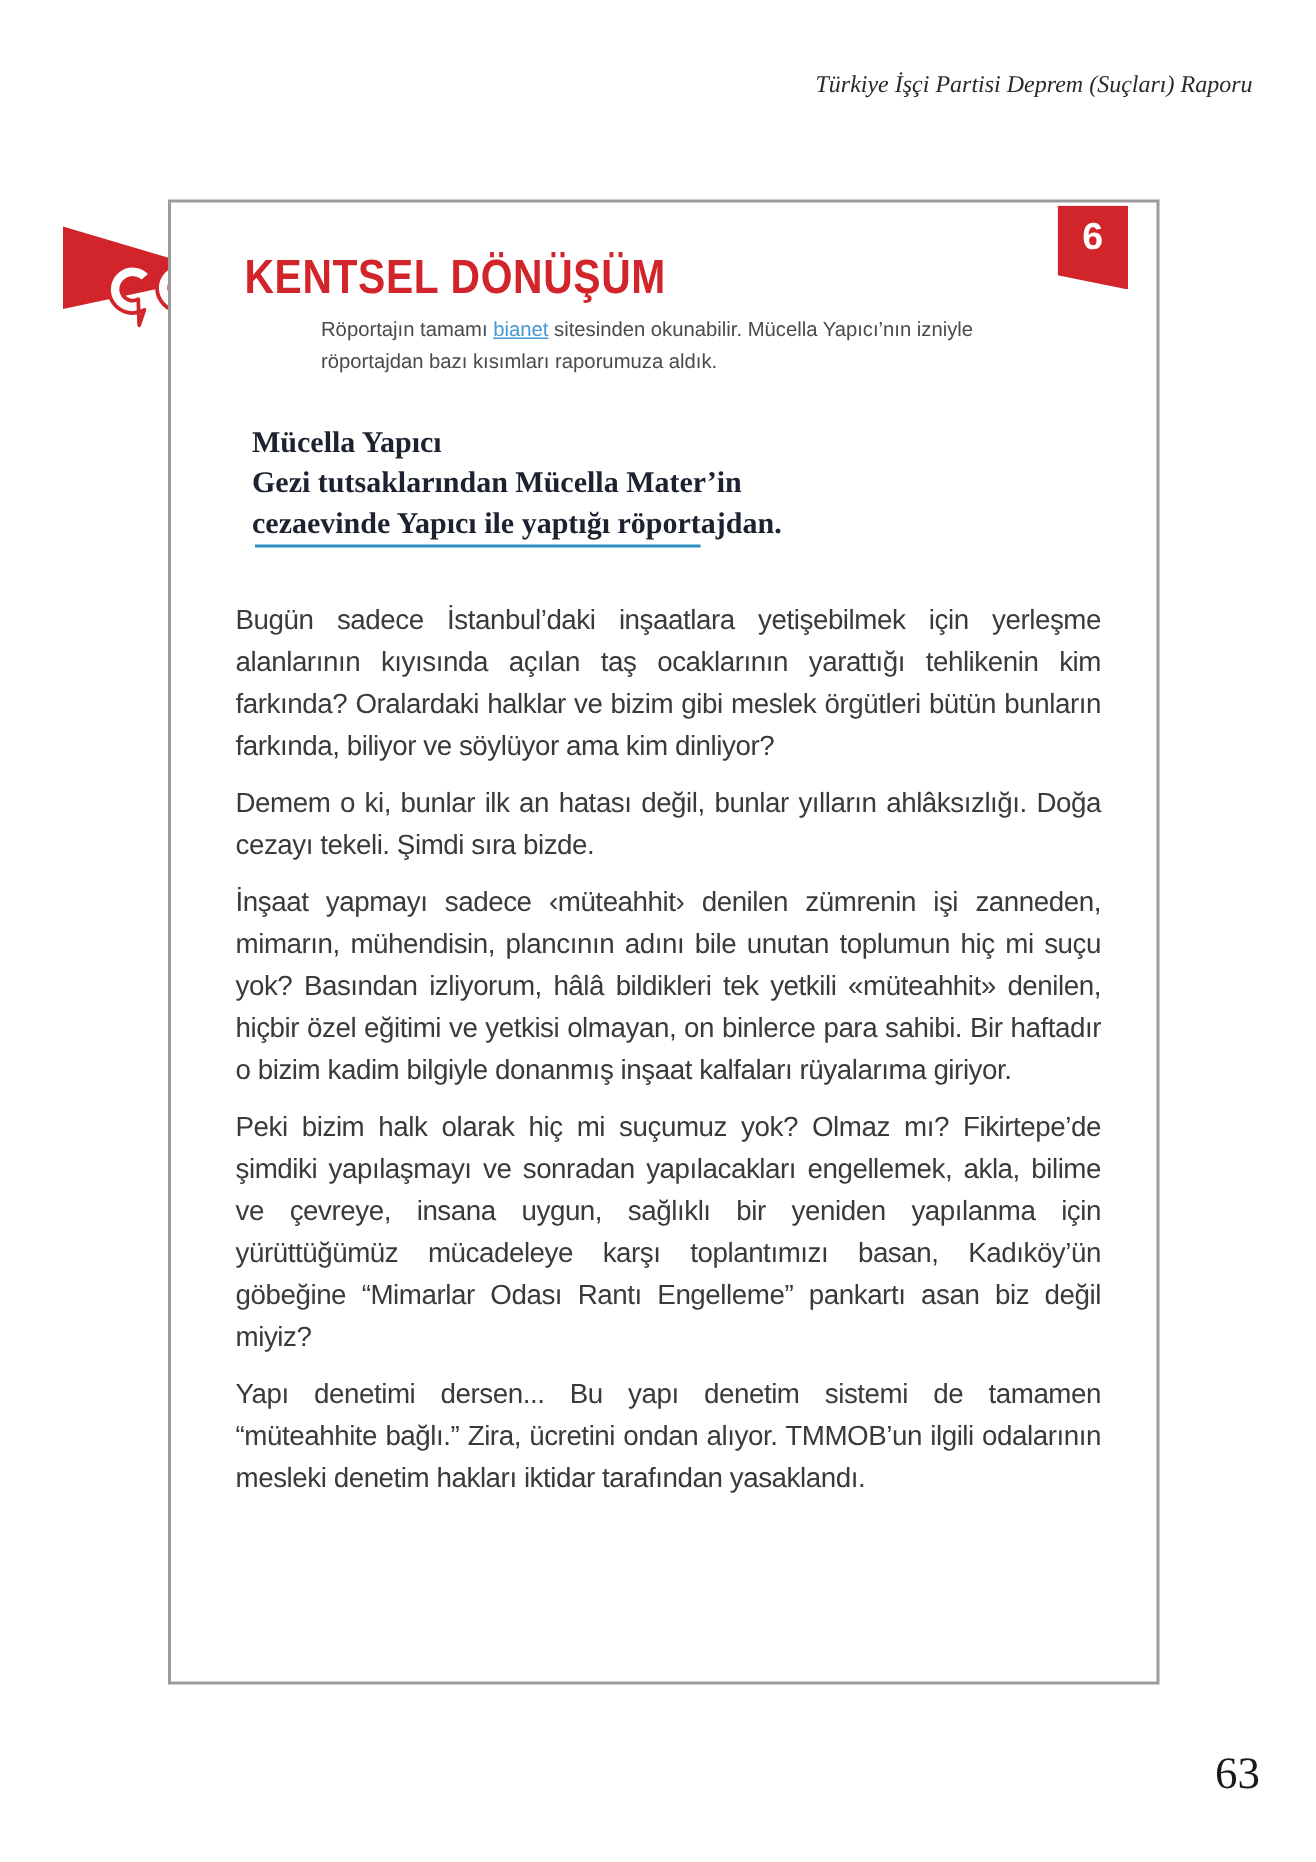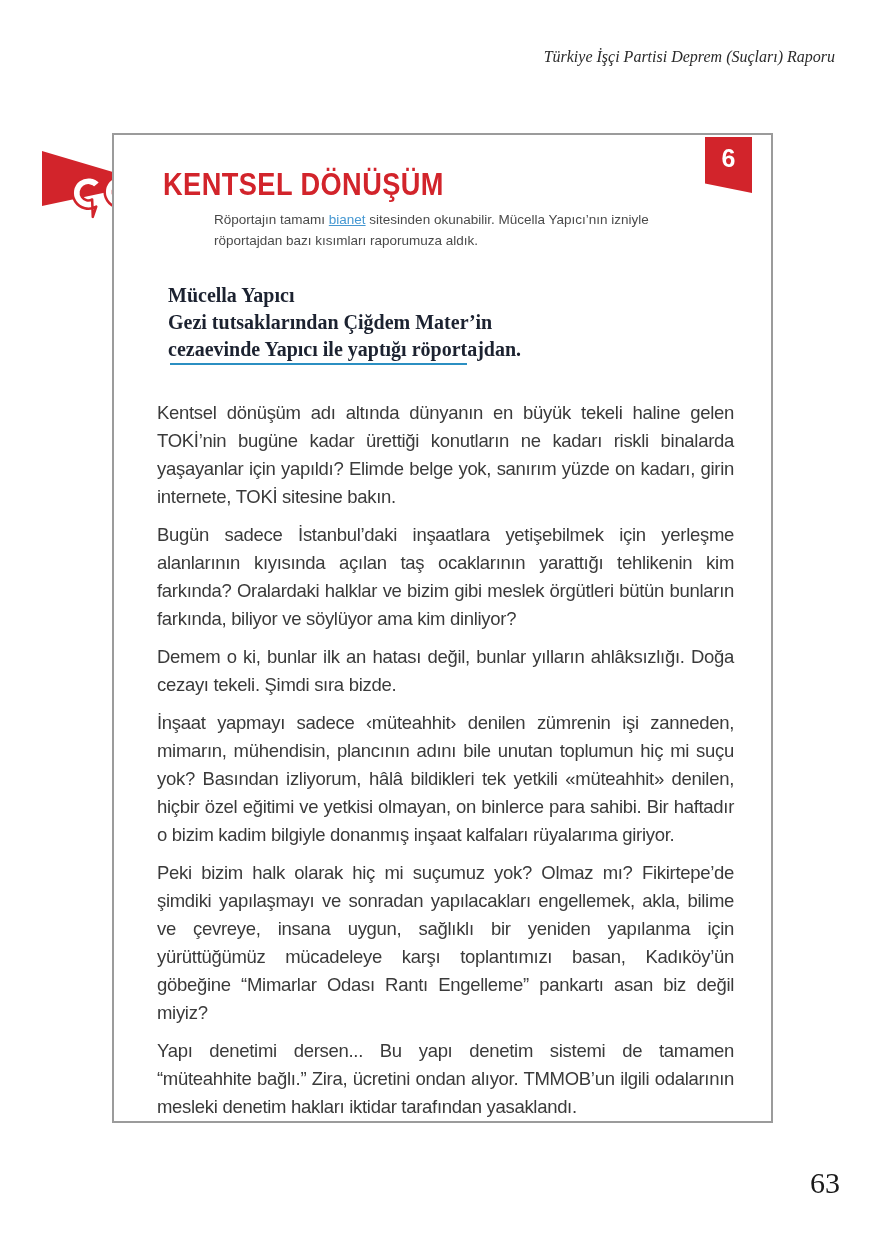--- a/index.html
+++ b/index.html
@@ -143,28 +143,27 @@
   </div>
 
   <h1 class="section-title">KENTSEL DÖNÜŞÜM</h1>
 
   <div class="note">
     <span>Röportajın tamamı </span><a>bianet</a><span> sitesinden okunabilir. Mücella Yapıcı’nın izniyle röportajdan bazı kısımları raporumuza aldık.</span>
   </div>
 
   <div class="byline">
     <div>Mücella Yapıcı</div>
-    <div>Gezi tutsaklarından Çiğdem Mater’in</div>
+    <div>Gezi tutsaklarından Mücella Mater’in</div>
     <div>cezaevinde Yapıcı ile yaptığı röportajdan.</div>
   </div>
 
   <div class="blue-rule"></div>
 
   <div class="body-paragraphs">
-      <p>Kentsel dönüşüm adı altında dünyanın en büyük tekeli haline gelen TOKİ’nin bugüne kadar ürettiği konutların ne kadarı riskli binalarda yaşayanlar için yapıldı? Elimde belge yok, sanırım yüzde on kadarı, girin internete, TOKİ sitesine bakın.</p>
       <p>Bugün sadece İstanbul’daki inşaatlara yetişebilmek için yerleşme alanlarının kıyısında açılan taş ocaklarının yarattığı tehlikenin kim farkında? Oralardaki halklar ve bizim gibi meslek örgütleri bütün bunların farkında, biliyor ve söylüyor ama kim dinliyor?</p>
       <p>Demem o ki, bunlar ilk an hatası değil, bunlar yılların ahlâksızlığı. Doğa cezayı tekeli. Şimdi sıra bizde.</p>
       <p>İnşaat yapmayı sadece ‹müteahhit› denilen zümrenin işi zanneden, mimarın, mühendisin, plancının adını bile unutan toplumun hiç mi suçu yok? Basından izliyorum, hâlâ bildikleri tek yetkili «müteahhit» denilen, hiçbir özel eğitimi ve yetkisi olmayan, on binlerce para sahibi. Bir haftadır o bizim kadim bilgiyle donanmış inşaat kalfaları rüyalarıma giriyor.</p>
       <p>Peki bizim halk olarak hiç mi suçumuz yok? Olmaz mı? Fikirtepe’de şimdiki yapılaşmayı ve sonradan yapılacakları engellemek, akla, bilime ve çevreye, insana uygun, sağlıklı bir yeniden yapılanma için yürüttüğümüz mücadeleye karşı toplantımızı basan, Kadıköy’ün göbeğine “Mimarlar Odası Rantı Engelleme” pankartı asan biz değil miyiz?</p>
       <p>Yapı denetimi dersen... Bu yapı denetim sistemi de tamamen “müteahhite bağlı.” Zira, ücretini ondan alıyor. TMMOB’un ilgili odalarının mesleki denetim hakları iktidar tarafından yasaklandı.</p>
     </div>
 
   <div class="page-number">63</div>
 
 </div>

